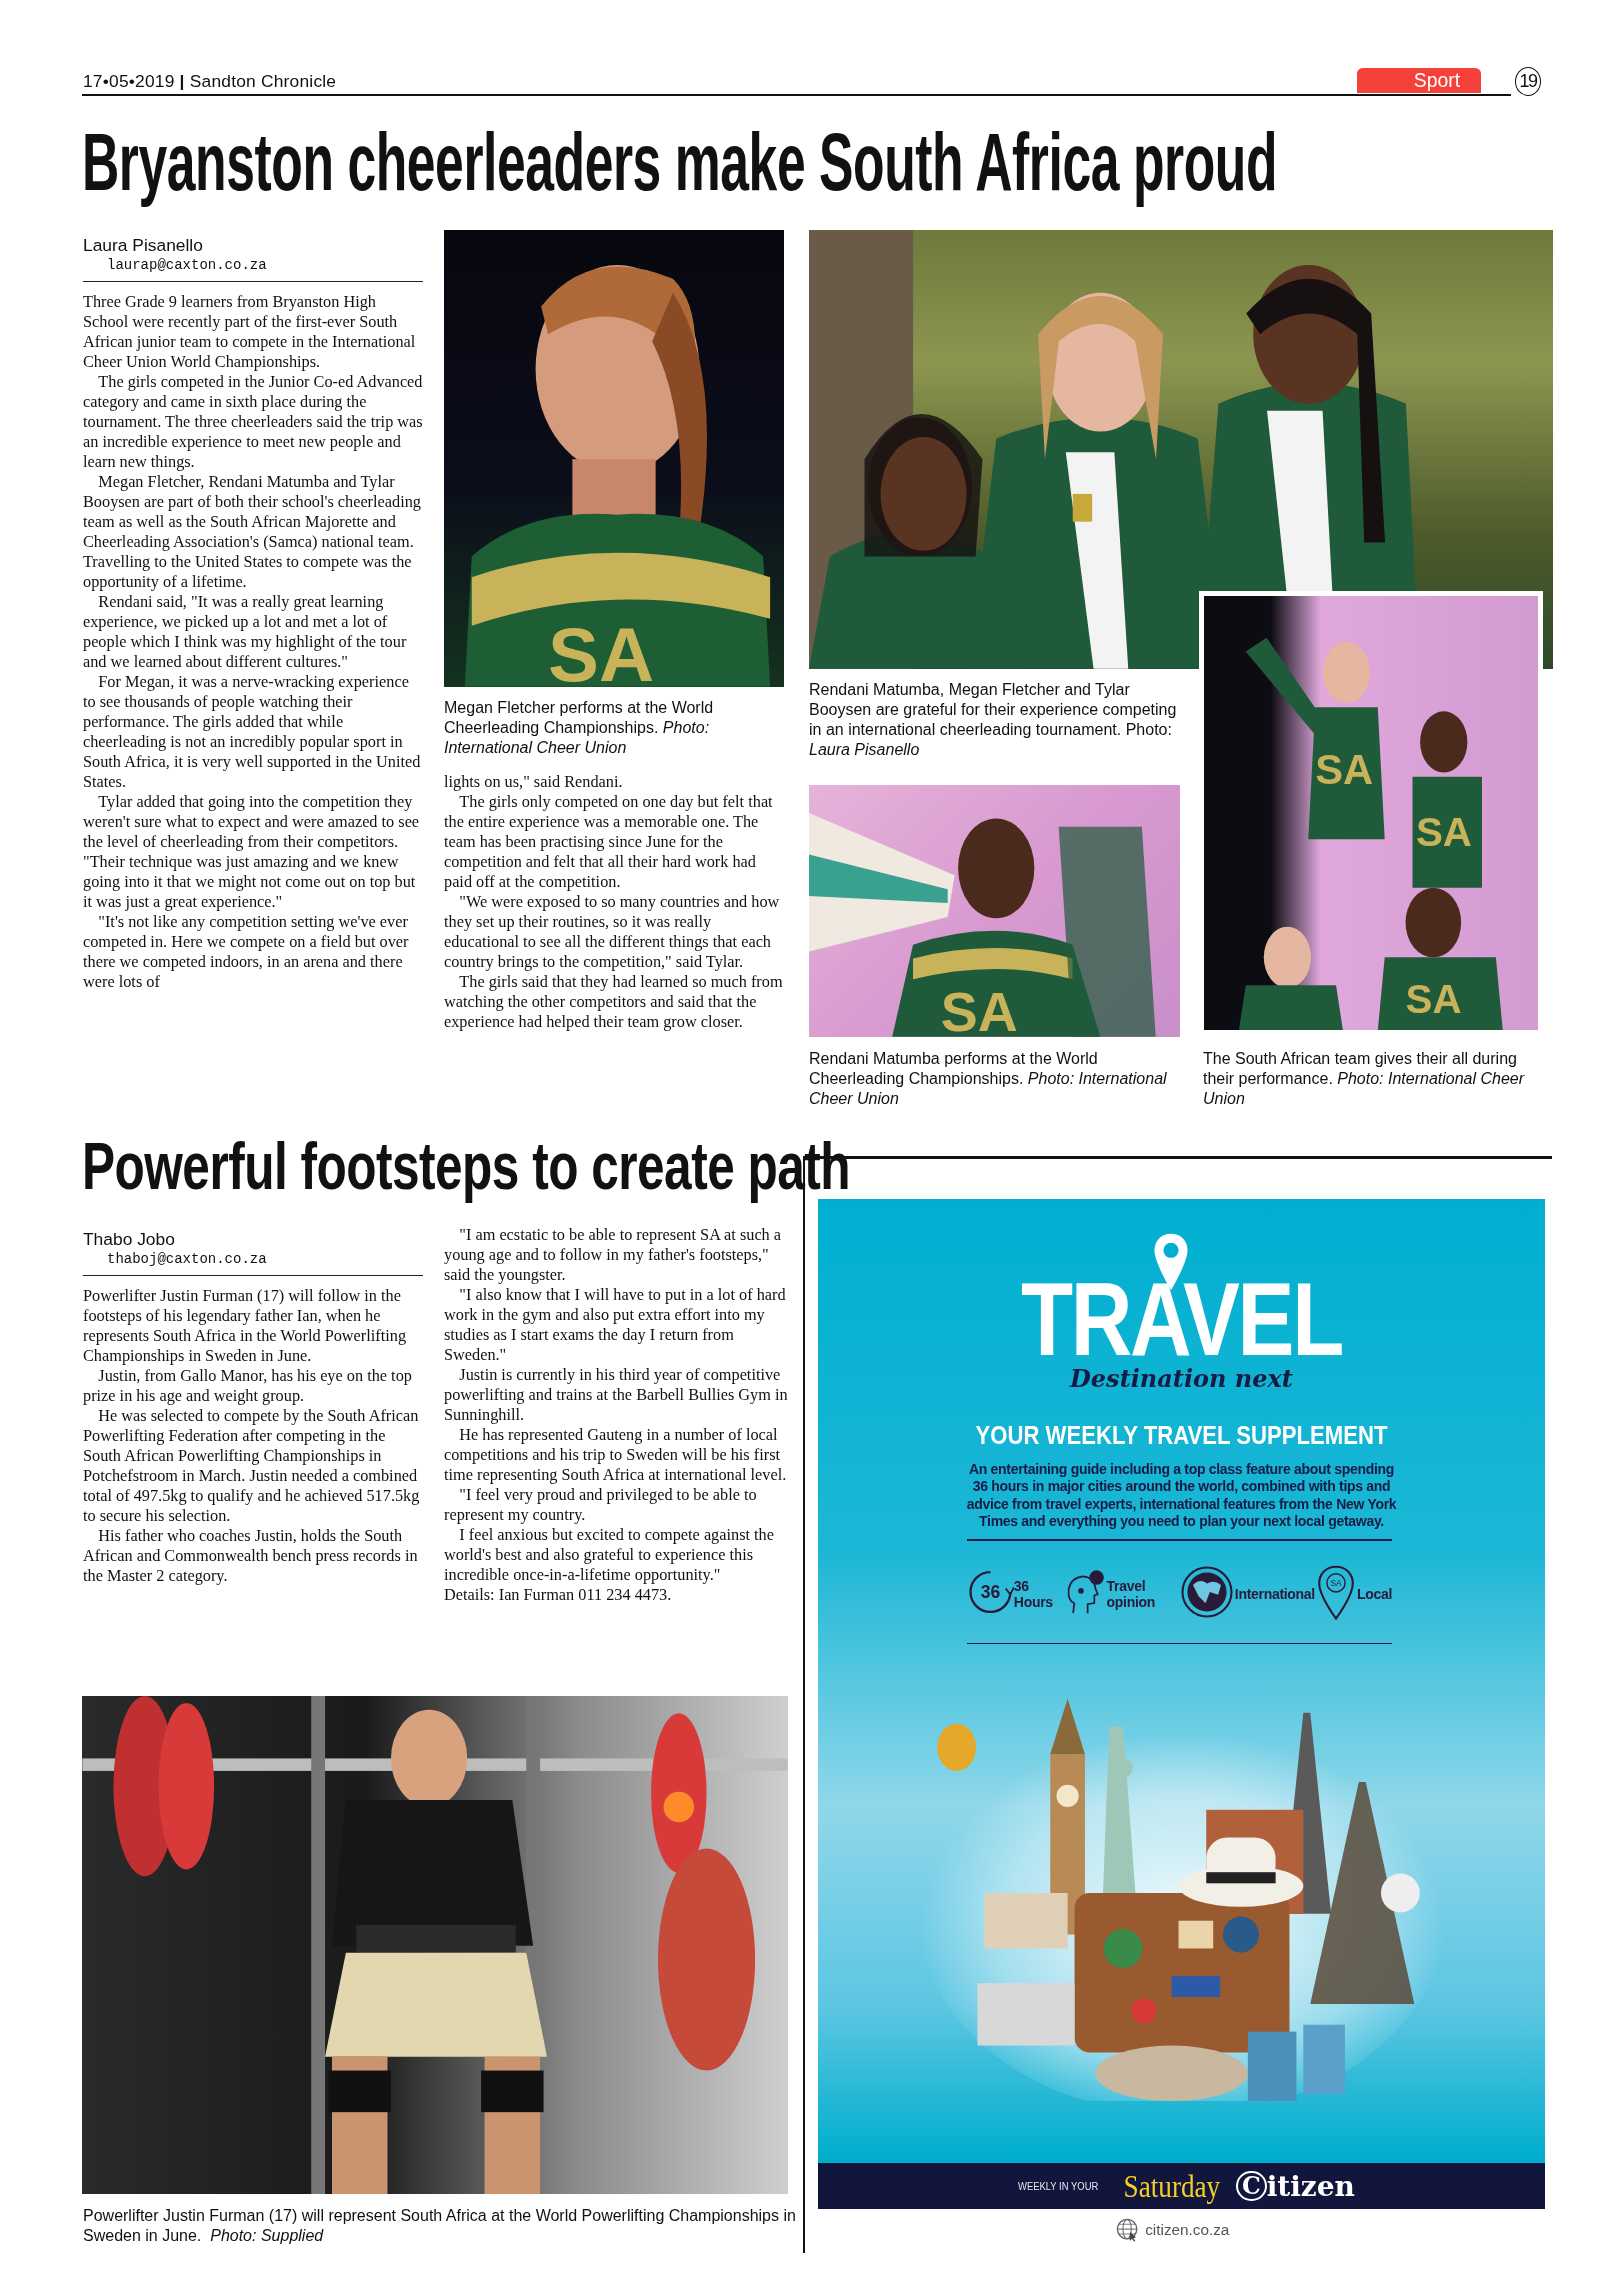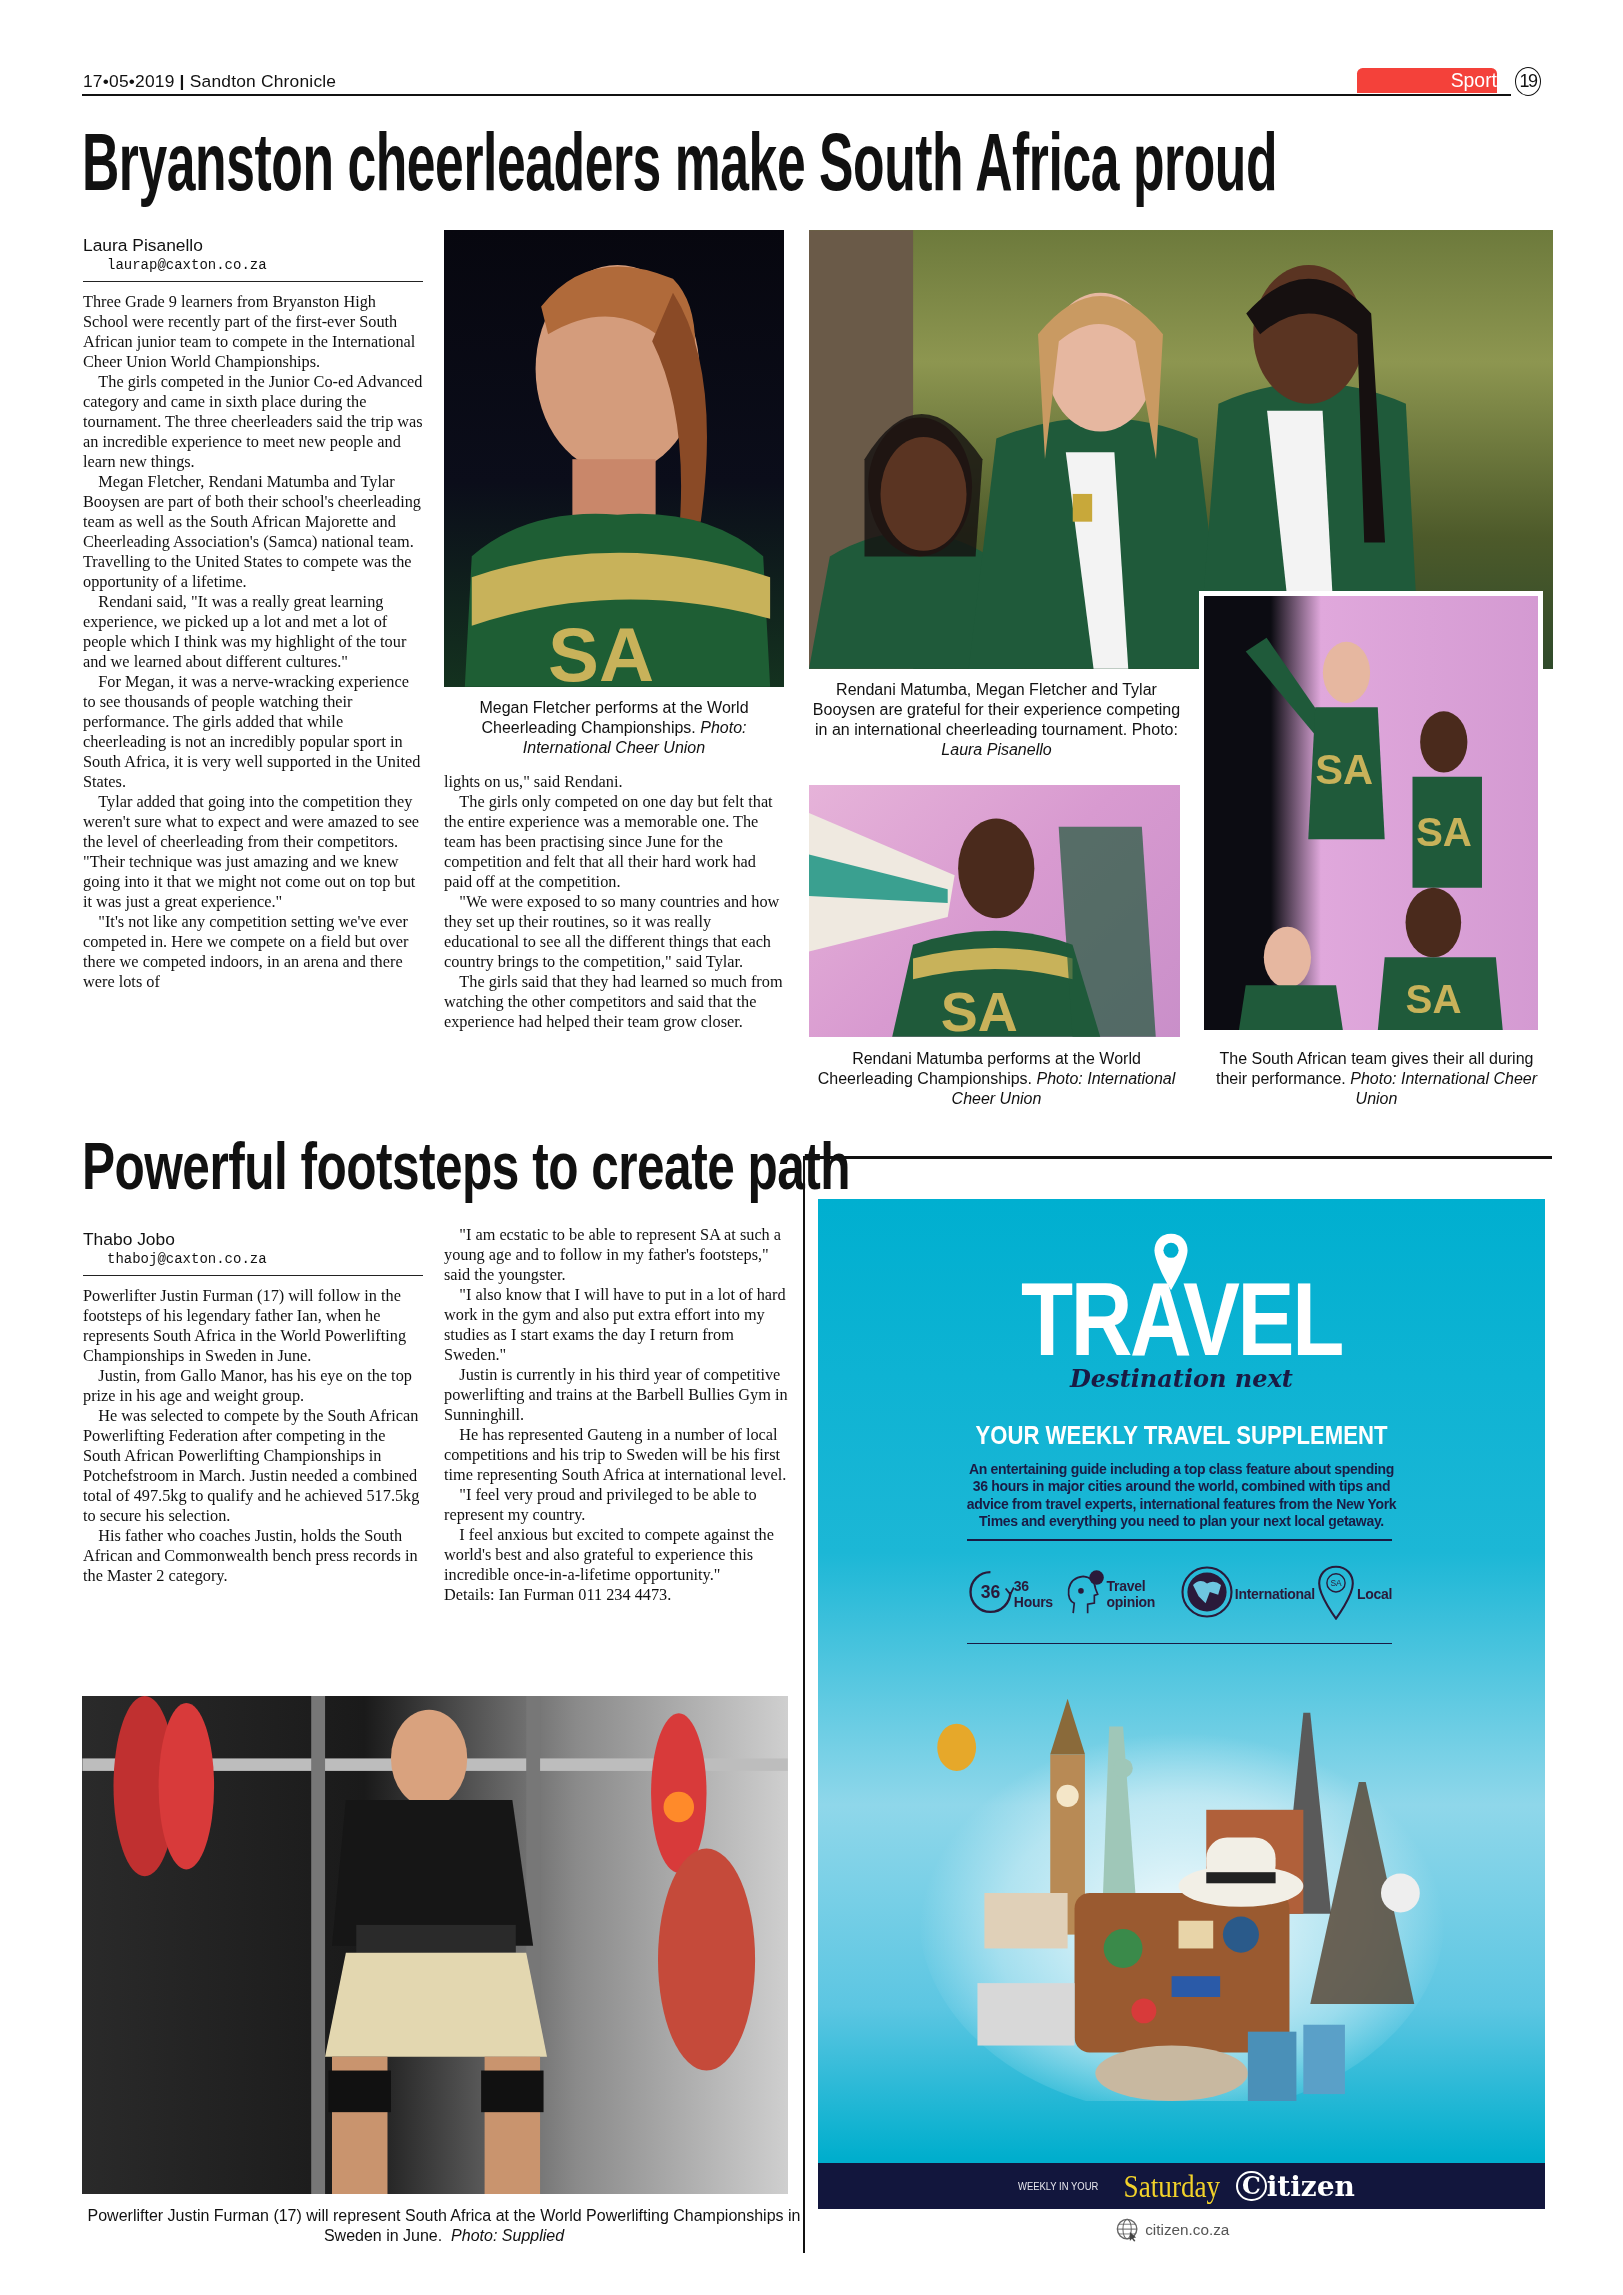--- a/index.html
+++ b/index.html
@@ -3,35 +3,35 @@
 <meta charset="utf-8">
 <style>
   * { box-sizing: border-box; margin: 0; padding: 0; }
   html, body { width: 1624px; height: 2295px; background: #ffffff; overflow: hidden; }
   body { position: relative; font-family: "Liberation Serif", serif; color: #111; }
   .abs { position: absolute; }
 
   
   .hdr-date { left: 83px; top: 71px; font-family: "Liberation Sans", sans-serif; font-size: 17.4px; color: #111; letter-spacing: 0.2px; }
   .hdr-rule { left: 82px; top: 94px; width: 1429px; height: 2.1px; background: #111; }
-  .sport-tab { left: 1357px; top: 68px; width: 140px; height: 25px; background: #f4413a; border-radius: 5.6px 5.6px 0 0; color: #fff; font-family: "Liberation Sans", sans-serif; font-size: 19.4px; text-align: right; line-height: 25px; padding-left: 36px; }
+  .sport-tab { left: 1357px; top: 68px; width: 124px; height: 25px; background: #f4413a; border-radius: 5.6px 5.6px 0 0; color: #fff; font-family: "Liberation Sans", sans-serif; font-size: 19.4px; text-align: center; line-height: 25px; padding-left: 36px; }
   .page-num { left: 1515px; top: 67px; width: 26px; height: 29px; border: 1.7px solid #111; border-radius: 50%; font-family: "Liberation Sans", sans-serif; font-size: 18px; text-align: center; line-height: 26px; letter-spacing: -1.4px; }
 
   .headline { left: 82px; top: 119px; width: 1472px; font-family: "Liberation Sans", sans-serif; font-weight: bold; font-size: 82px; line-height: 86px; transform-origin: left top; transform: scaleX(0.63); white-space: nowrap; letter-spacing: -0.7px; }
 
   .byline-name { font-family: "Liberation Sans", sans-serif; font-size: 17.4px; line-height: 21px; color: #111; }
   .byline-mail { font-family: Liberation Mono, monospace; font-size: 14px; line-height: 18px; color: #111; margin-left: 24px; }
   .byline-rule { height: 1.4px; background: #222; margin-top: 7px; }
 
   .col { font-size: 16.3px; line-height: 20px; color: #111; }
   .col p { text-indent: 0; }
   .col p + p { text-indent: 15.3px; }
   .col p.noindent { text-indent: 0; }
 
-  .caption { font-family: "Liberation Sans", sans-serif; font-size: 16px; line-height: 20px; color: #111; text-align: center; }
+  .caption { font-family: "Liberation Sans", sans-serif; font-size: 16px; line-height: 20px; color: #111; }
   .caption .cred { font-style: italic; }
 
   .photo { overflow: hidden; }
 
   .headline2 { left: 82px; top: 1128px; font-family: "Liberation Sans", sans-serif; font-size: 67px; line-height: 76px; transform-origin: left top; transform: scaleX(0.74); white-space: nowrap; letter-spacing: -0.7px; }
 
   
   .ad { left: 818px; top: 1199px; width: 727px; height: 1010px; background: linear-gradient(180deg, #00afd0 0%, #1cb7d6 35%, #8fd7ea 60%, #5cc6e2 80%, #00aecd 95%); overflow: hidden; }
   .ad-title { position: absolute; left: 0; width: 100%; top: 68px; text-align: center; font-family: "Liberation Sans", sans-serif; font-weight: bold; font-size: 104px; color: #fff; line-height: 104px; letter-spacing: -2.8px; transform: scaleX(0.82); }
   .ad-sub { position: absolute; left: 0; width: 100%; top: 165px; text-align: center; font-family: "DejaVu Serif", serif; font-weight: bold; font-style: italic; font-size: 24px; color: #1a1b44; }

